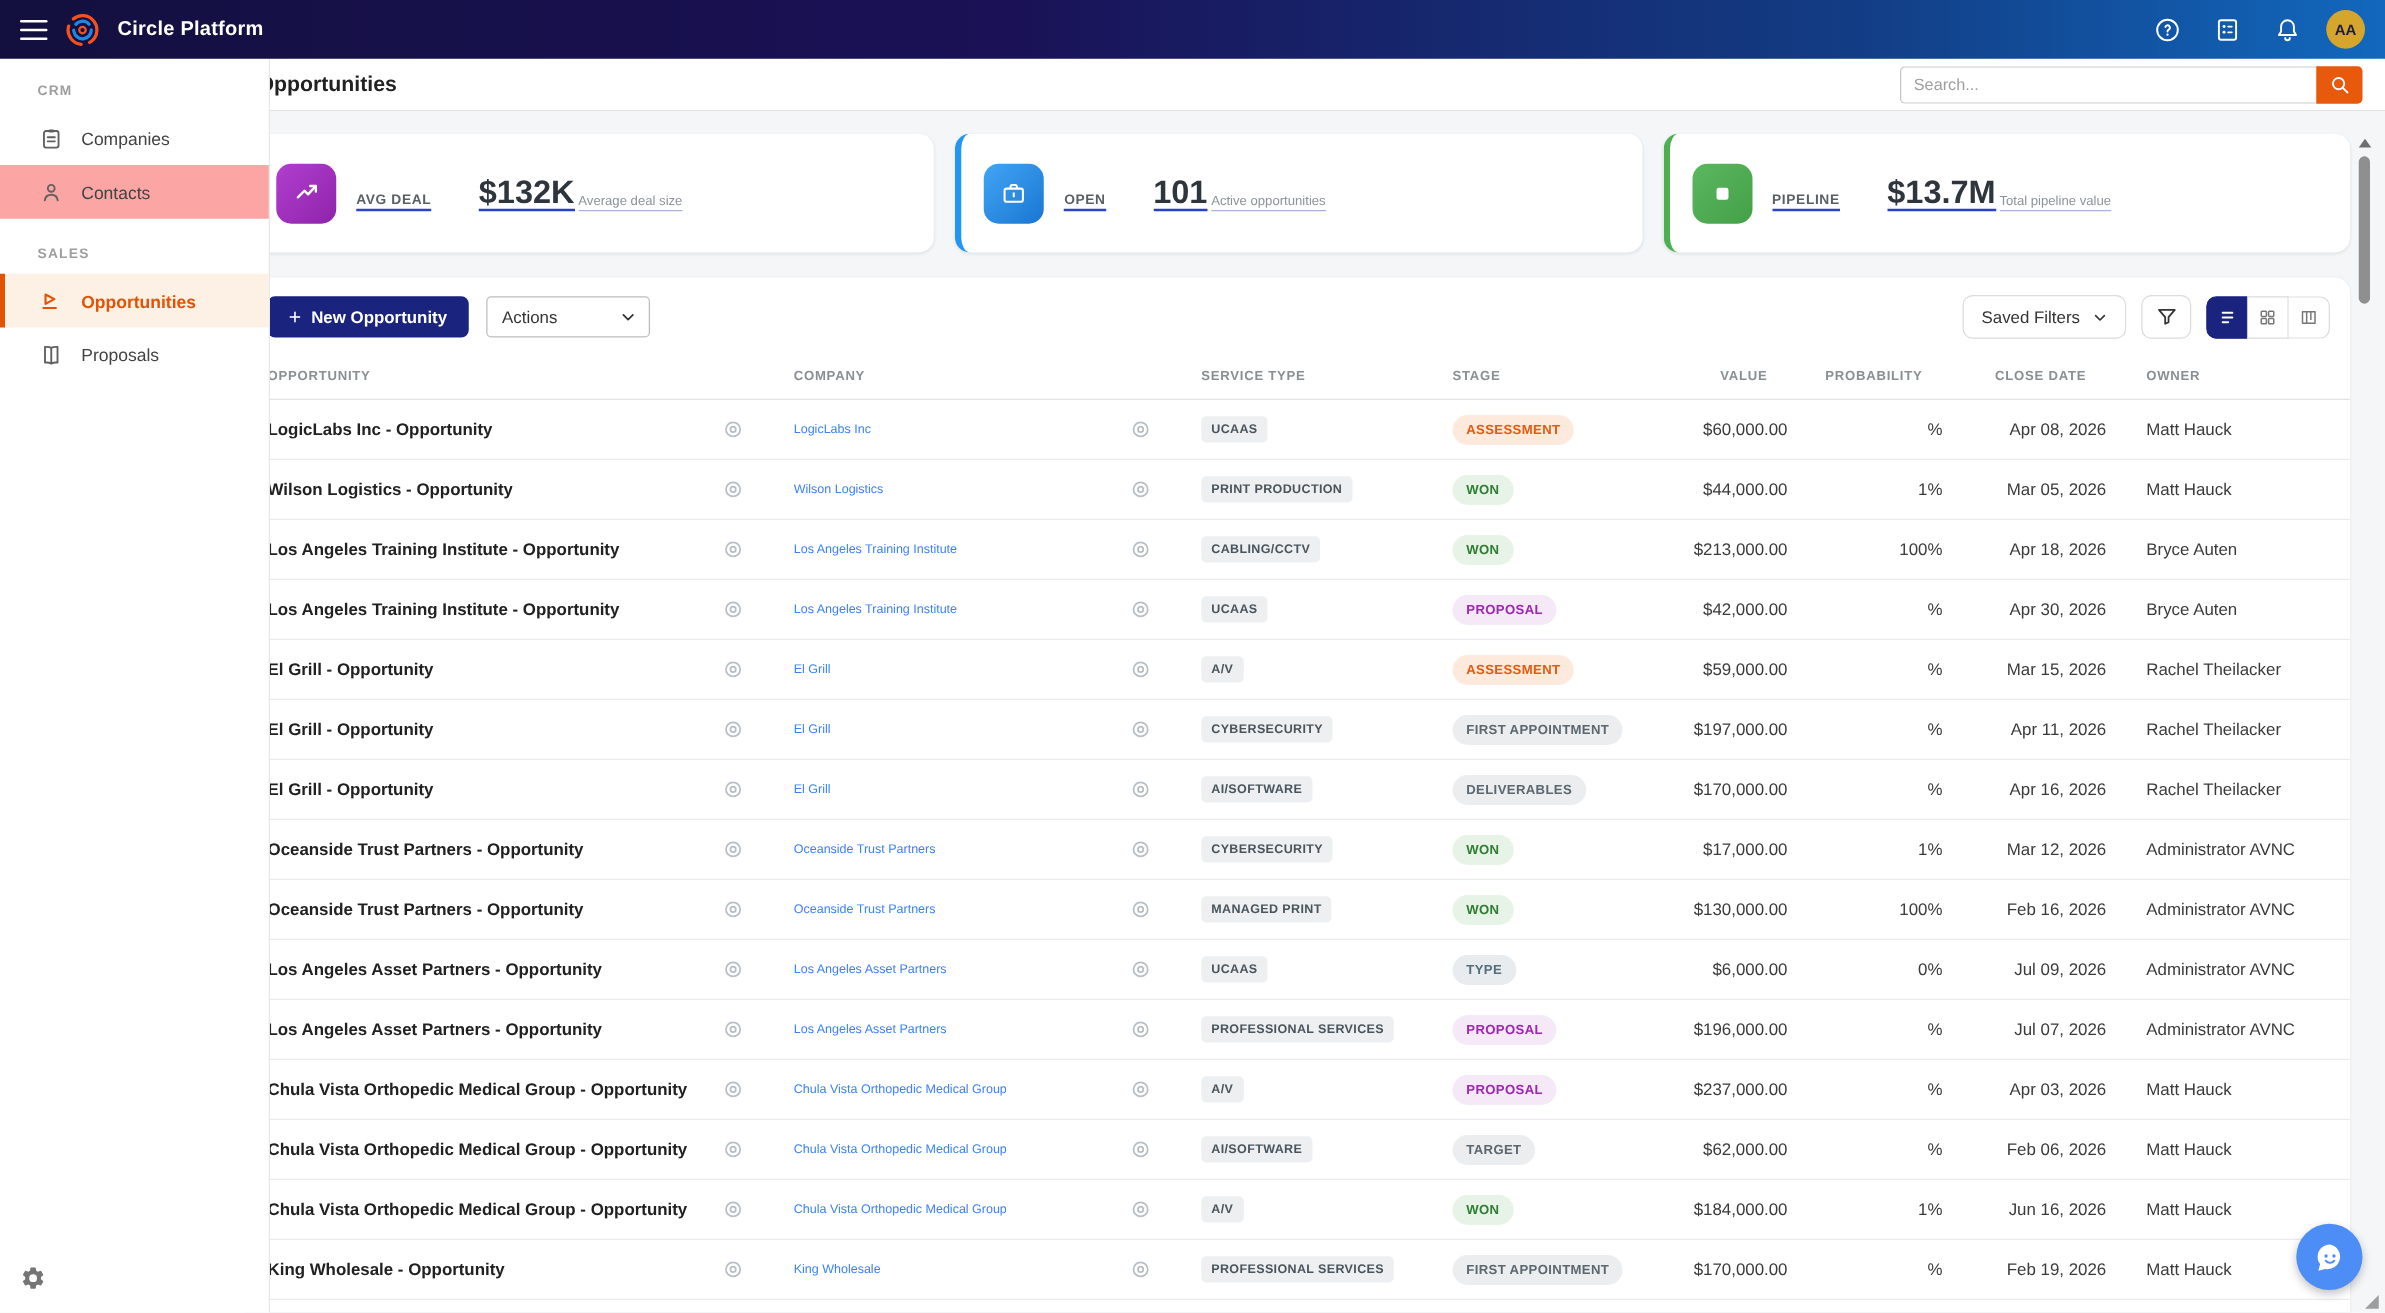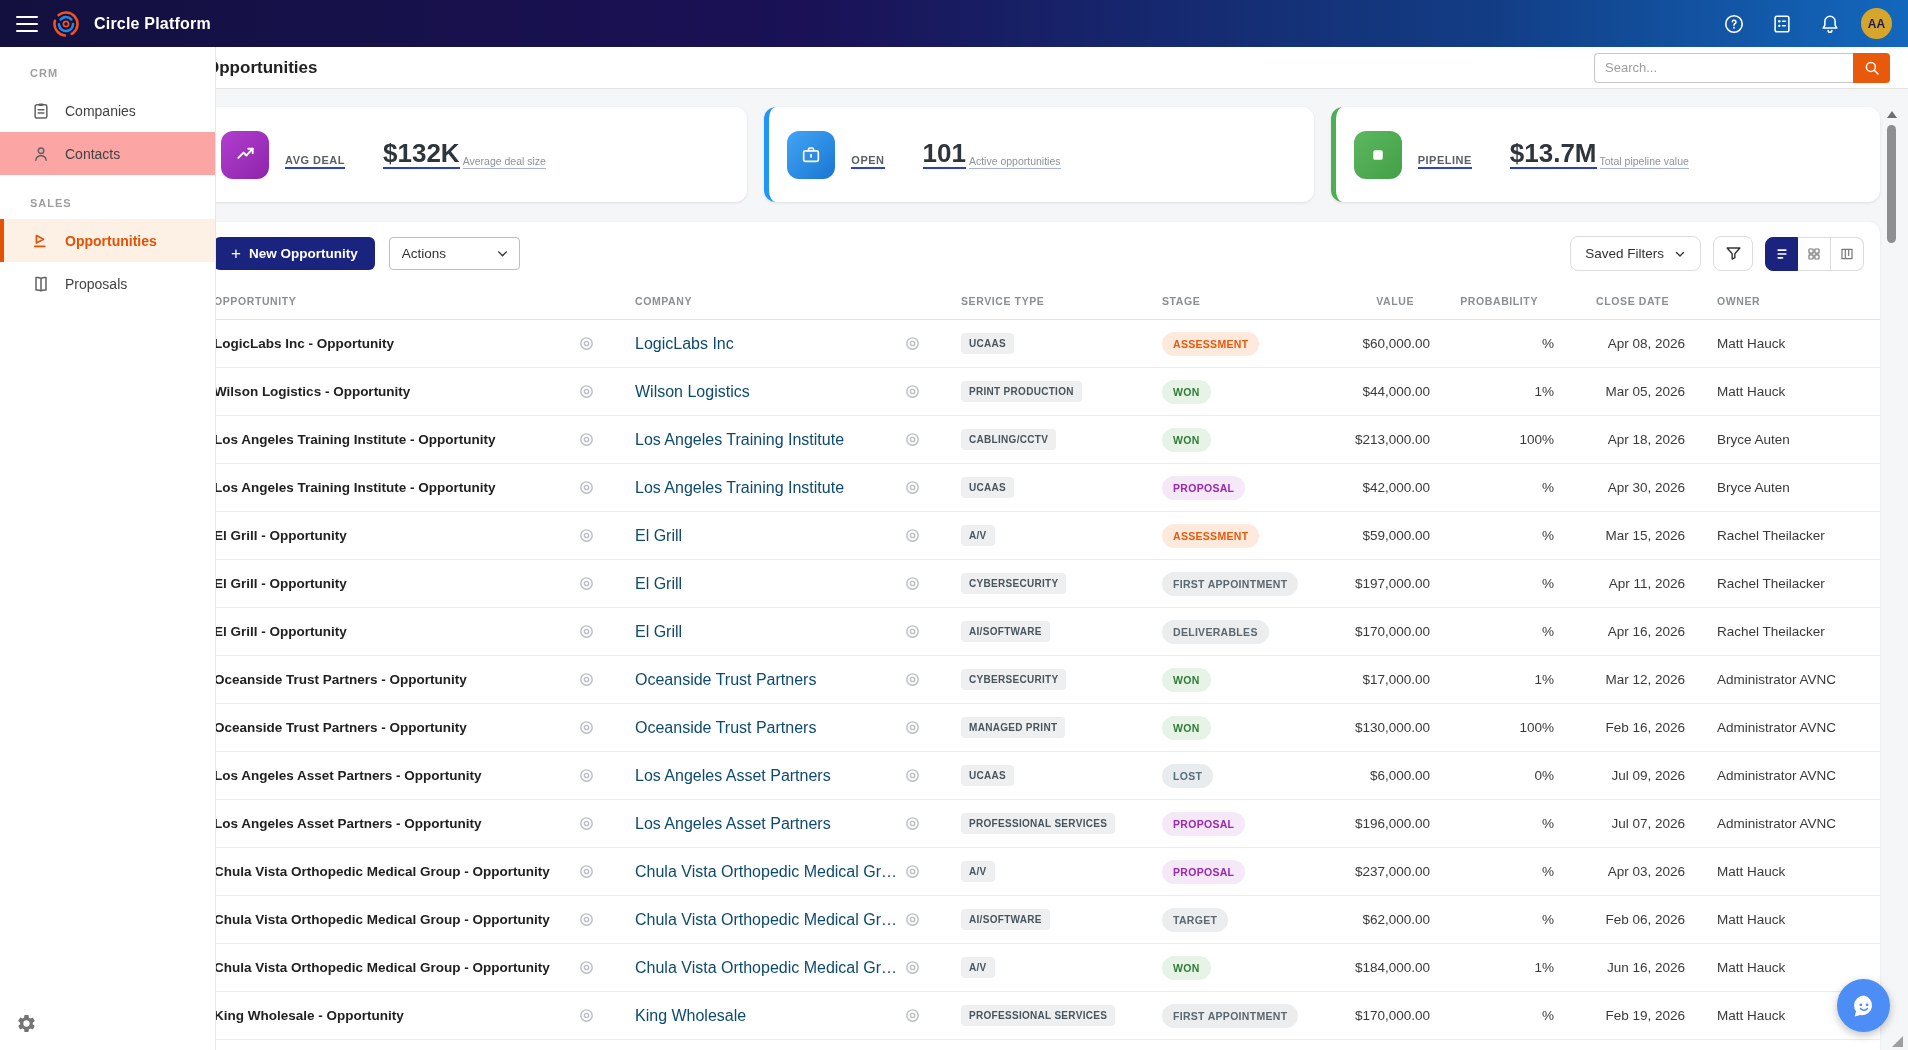--- a/index.html
+++ b/index.html
@@ -26,21 +26,21 @@
   .sb-item.hover { background:#fca5a5; }
   .sb-item.active { background:#fcf1e4; border-left-color:#e35205; color:#e35205; font-weight:bold; }
   .sb-item.active .sb-icon { color:#e35205; }
   .sb-gear { position:absolute; left:16px; bottom:12px; cursor:pointer; }
 
   
   .main-header { position:absolute; top:47px; left:182px; right:0; height:42px; background:#fff; border-bottom:1px solid #e3e3e3;
     display:flex; align-items:center; padding:0 18px 0 24px; z-index:10; }
   .page-title { font-size:17px; font-weight:bold; color:#212121; }
   .search-group { margin-left:auto; display:flex; }
-  .search-input { width:259px; height:30px; border:1px solid #c6c6c6; border-right:none; border-radius:4px 0 0 4px; padding:0 10px;
+  .search-input { width:333px; height:30px; border:1px solid #c6c6c6; border-right:none; border-radius:4px 0 0 4px; padding:0 10px;
     font-size:13px; color:#333; font-family:"Liberation Sans",sans-serif; outline:none; background:#fff;margin-left:36px; }
   .search-input::placeholder { color:#9e9e9e; }
   .search-btn { width:37px; height:30px; background:#e8590c; border:none; border-radius:0 4px 4px 0; display:flex; align-items:center; justify-content:center; cursor:pointer; }
 
   
   .content { position:absolute; top:89px; left:182px; right:0; bottom:0; padding:18px 28px 0 16px; }
 
   .stats-row { display:flex; gap:17px; height:95px; margin-bottom:20px; }
   .stat-card { flex:1; background:#fff; border-radius:12px; border-left:5px solid #999; box-shadow:0 1px 3px rgba(25,30,60,.10);
     display:flex; align-items:center; padding-left:18px; gap:16px; }
@@ -71,21 +71,21 @@
 
   .tgrid { display:grid; grid-template-columns:437px 326px 201px 168px 113px 124px 131px 1fr; align-items:center; }
   .thead { height:37px; border-bottom:1px solid #e4e4e4; color:#8a8f94; font-size:10.5px; font-weight:bold; letter-spacing:.6px; }
   .thead > div { padding-right:29px; }
   .trow { height:48px; border-bottom:1px solid #ececec; cursor:pointer; }
   .c-opp { padding-left:16px; padding-right:40px; display:flex; align-items:center; justify-content:space-between; }
   .c-comp { padding-right:40px; display:flex; align-items:center; justify-content:space-between; }
   .c-right { text-align:right; padding-right:13px; }
   .c-owner { padding-left:19px; }
   .opp-name { font-size:13.5px; font-weight:bold; color:#212121; white-space:nowrap; overflow:hidden; text-overflow:ellipsis; }
-  .comp-name { font-size:16px; color:#0c4a6e; white-space:nowrap; overflow:hidden; text-overflow:ellipsis; }
+  .comp-name { font-size:10px; color:#3b82f6; white-space:nowrap; overflow:hidden; text-overflow:ellipsis; }
   .eye { flex:0 0 auto; display:flex; }
   .svc-badge { display:inline-block; font-size:10px; font-weight:bold; letter-spacing:.3px; padding:5px 8px; border-radius:4px; white-space:nowrap; }
   .stage-pill { display:inline-block; font-size:10.5px; font-weight:bold; letter-spacing:.3px; padding:6px 11px; border-radius:13px; white-space:nowrap; }
   .cell-txt { font-size:13.5px; color:#3a3a3a; }
 
   
   .fake-scroll { position:absolute; top:107px; right:9px; bottom:0; width:15px; z-index:35; }
   .fs-arrow { width:0; height:0; margin:4px auto 0 auto; border-left:5px solid transparent; border-right:5px solid transparent; border-bottom:7px solid #6f6f6f; }
   .fs-thumb { width:9px; margin:7px auto 0 auto; height:118px; background:#8f8f8f; border-radius:5px; }
 
@@ -565,21 +565,21 @@
           <div class="c-comp">
             <span class="comp-name">Los Angeles Asset Partners</span>
             <span class="eye">
               <svg width="17" height="17" viewBox="0 0 24 24" fill="none" stroke="#b8bec4" stroke-width="2">
                 <circle cx="12" cy="12" r="8"></circle>
                 <circle cx="12" cy="12" r="3"></circle>
               </svg>
             </span>
           </div>
           <div><span class="svc-badge" style="color:#49545c;background:#edeff1">UCAAS</span></div>
-          <div><span class="stage-pill" style="color:#546e7a;background:#e8ecef">LOST</span></div>
+          <div><span class="stage-pill" style="color:#546e7a;background:#e8ecef">TYPE</span></div>
           <div class="c-right cell-txt">$6,000.00</div>
           <div class="c-right cell-txt">0%</div>
           <div class="c-right cell-txt">Jul 09, 2026</div>
           <div class="c-owner cell-txt">Administrator AVNC</div>
         </div>
         <div class="tgrid trow">
           <div class="c-opp">
             <span class="opp-name">Los Angeles Asset Partners - Opportunity</span>
             <span class="eye">
               <svg width="17" height="17" viewBox="0 0 24 24" fill="none" stroke="#b8bec4" stroke-width="2">

